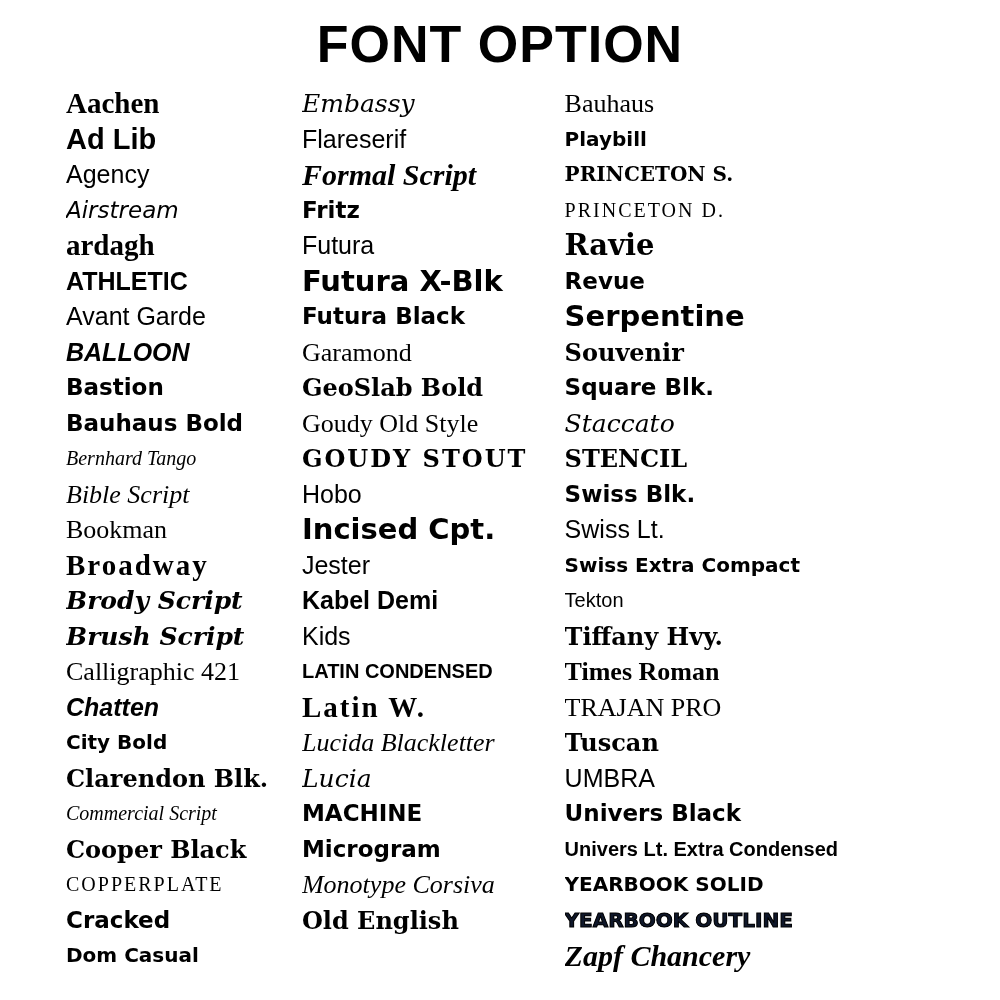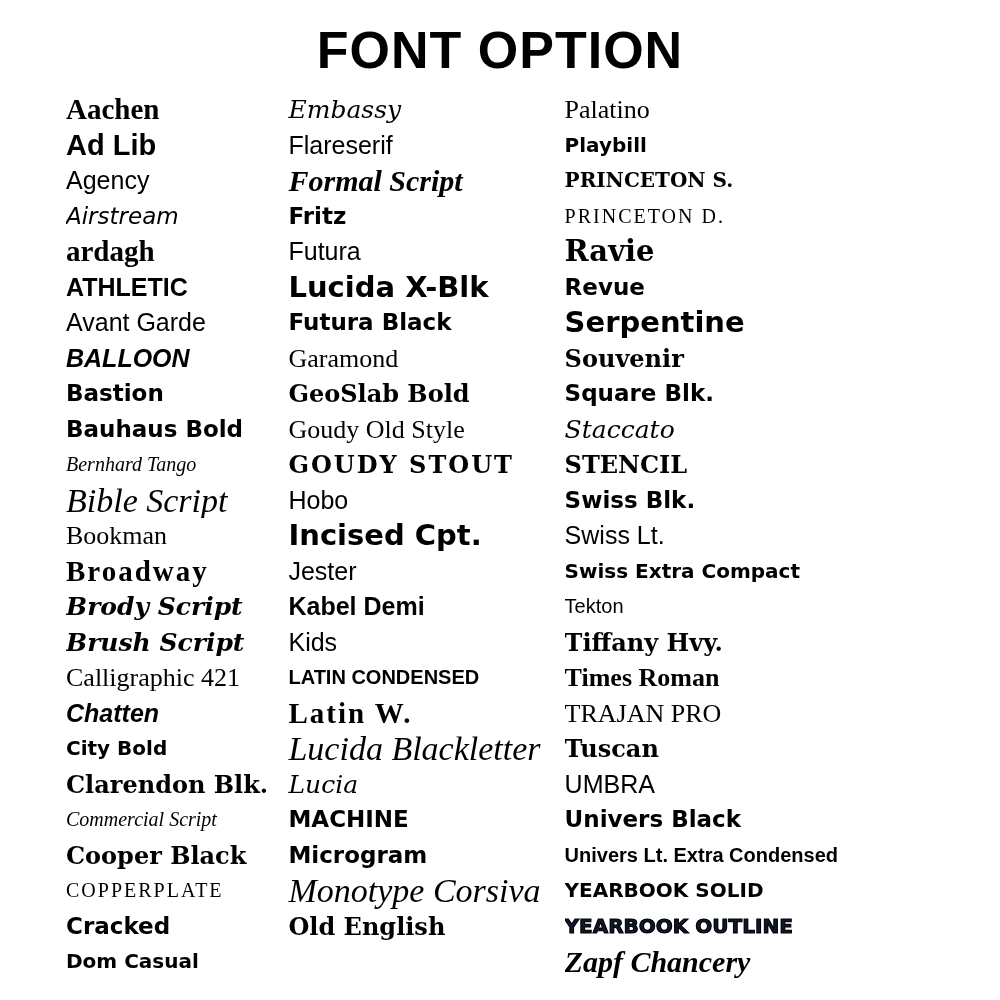--- a/index.html
+++ b/index.html
@@ -19,21 +19,21 @@
     width: 1000px;
     height: 1000px;
     box-sizing: border-box;
   }
   .title {
     text-align: center;
     font-family: "Liberation Sans", sans-serif;
     font-weight: bold;
     font-size: 52px;
     letter-spacing: 1px;
-    padding-top: 24px;
+    padding-top: 18px;
     padding-bottom: 6px;
     line-height: 1;
   }
   .columns {
     display: flex;
     flex-direction: row;
     justify-content: space-between;
     padding: 10px 22px 0 22px;
     box-sizing: border-box;
     width: 860px;
@@ -50,21 +50,21 @@
   .font-row {
     height: 35.5px;
     line-height: 35.5px;
     white-space: nowrap;
     overflow: hidden;
   }
 
   
   .s-serif        { font-family: "Liberation Serif", serif; font-size: 26px; }
   .s-serif-bold   { font-family: "Liberation Serif", serif; font-size: 26px; font-weight: bold; }
-  .s-serif-ital   { font-family: "Liberation Serif", serif; font-size: 34px; font-style: italic; }
+  .s-serif-ital   { font-family: "Liberation Serif", serif; font-size: 26px; font-style: italic; }
   .s-serif-bi     { font-family: "Liberation Serif", serif; font-size: 30px; font-weight: bold; font-style: italic; }
   .s-sans         { font-family: "Liberation Sans", sans-serif; font-size: 25px; }
   .s-sans-bold    { font-family: "Liberation Sans", sans-serif; font-size: 25px; font-weight: bold; }
   .s-sans-bi      { font-family: "Liberation Sans", sans-serif; font-size: 25px; font-weight: bold; font-style: italic; }
   .s-djv-serif-b  { font-family: "DejaVu Serif", serif; font-size: 24px; font-weight: bold; }
   .s-djv-sans-b   { font-family: "DejaVu Sans", sans-serif; font-size: 23px; font-weight: bold; }
   .s-djv-sans-i   { font-family: "DejaVu Sans", sans-serif; font-size: 23px; font-style: italic; }
   .wide      { letter-spacing: 2px; }
   .caps      { text-transform: uppercase; }
   .small     { font-size: 20px; }
@@ -109,21 +109,21 @@
       <div class="font-row s-djv-sans-b">Cracked</div>
       <div class="font-row s-djv-sans-b small">Dom Casual</div>
     </div>
 
     <div class="column col-2">
       <div class="font-row script small">Embassy</div>
       <div class="font-row s-sans">Flareserif</div>
       <div class="font-row s-serif-bi">Formal Script</div>
       <div class="font-row s-djv-sans-b">Fritz</div>
       <div class="font-row s-sans">Futura</div>
-      <div class="font-row s-djv-sans-b big">Lucida X-Blk</div>
+      <div class="font-row s-djv-sans-b big">Futura X-Blk</div>
       <div class="font-row s-djv-sans-b">Futura Black</div>
       <div class="font-row s-serif">Garamond</div>
       <div class="font-row s-djv-serif-b">GeoSlab Bold</div>
       <div class="font-row s-serif">Goudy Old Style</div>
       <div class="font-row s-djv-serif-b caps wide">GOUDY STOUT</div>
       <div class="font-row s-sans">Hobo</div>
       <div class="font-row s-djv-sans-b big">Incised Cpt.</div>
       <div class="font-row s-sans">Jester</div>
       <div class="font-row s-sans-bold">Kabel Demi</div>
       <div class="font-row s-sans">Kids</div>
@@ -131,21 +131,21 @@
       <div class="font-row s-serif-bold big wide">Latin W.</div>
       <div class="font-row s-serif-ital">Lucida Blackletter</div>
       <div class="font-row script small">Lucia</div>
       <div class="font-row s-djv-sans-b caps">MACHINE</div>
       <div class="font-row s-djv-sans-b">Microgram</div>
       <div class="font-row s-serif-ital">Monotype Corsiva</div>
       <div class="font-row s-djv-serif-b">Old English</div>
     </div>
 
     <div class="column col-3">
-      <div class="font-row s-serif">Palatino</div>
+      <div class="font-row s-serif">Bauhaus</div>
       <div class="font-row s-djv-sans-b small">Playbill</div>
       <div class="font-row s-djv-serif-b caps small">PRINCETON S.</div>
       <div class="font-row s-serif caps wide small">PRINCETON D.</div>
       <div class="font-row s-djv-serif-b big">Ravie</div>
       <div class="font-row s-djv-sans-b">Revue</div>
       <div class="font-row s-djv-sans-b big">Serpentine</div>
       <div class="font-row s-djv-serif-b">Souvenir</div>
       <div class="font-row s-djv-sans-b">Square Blk.</div>
       <div class="font-row script small">Staccato</div>
       <div class="font-row s-djv-serif-b caps">STENCIL</div>

